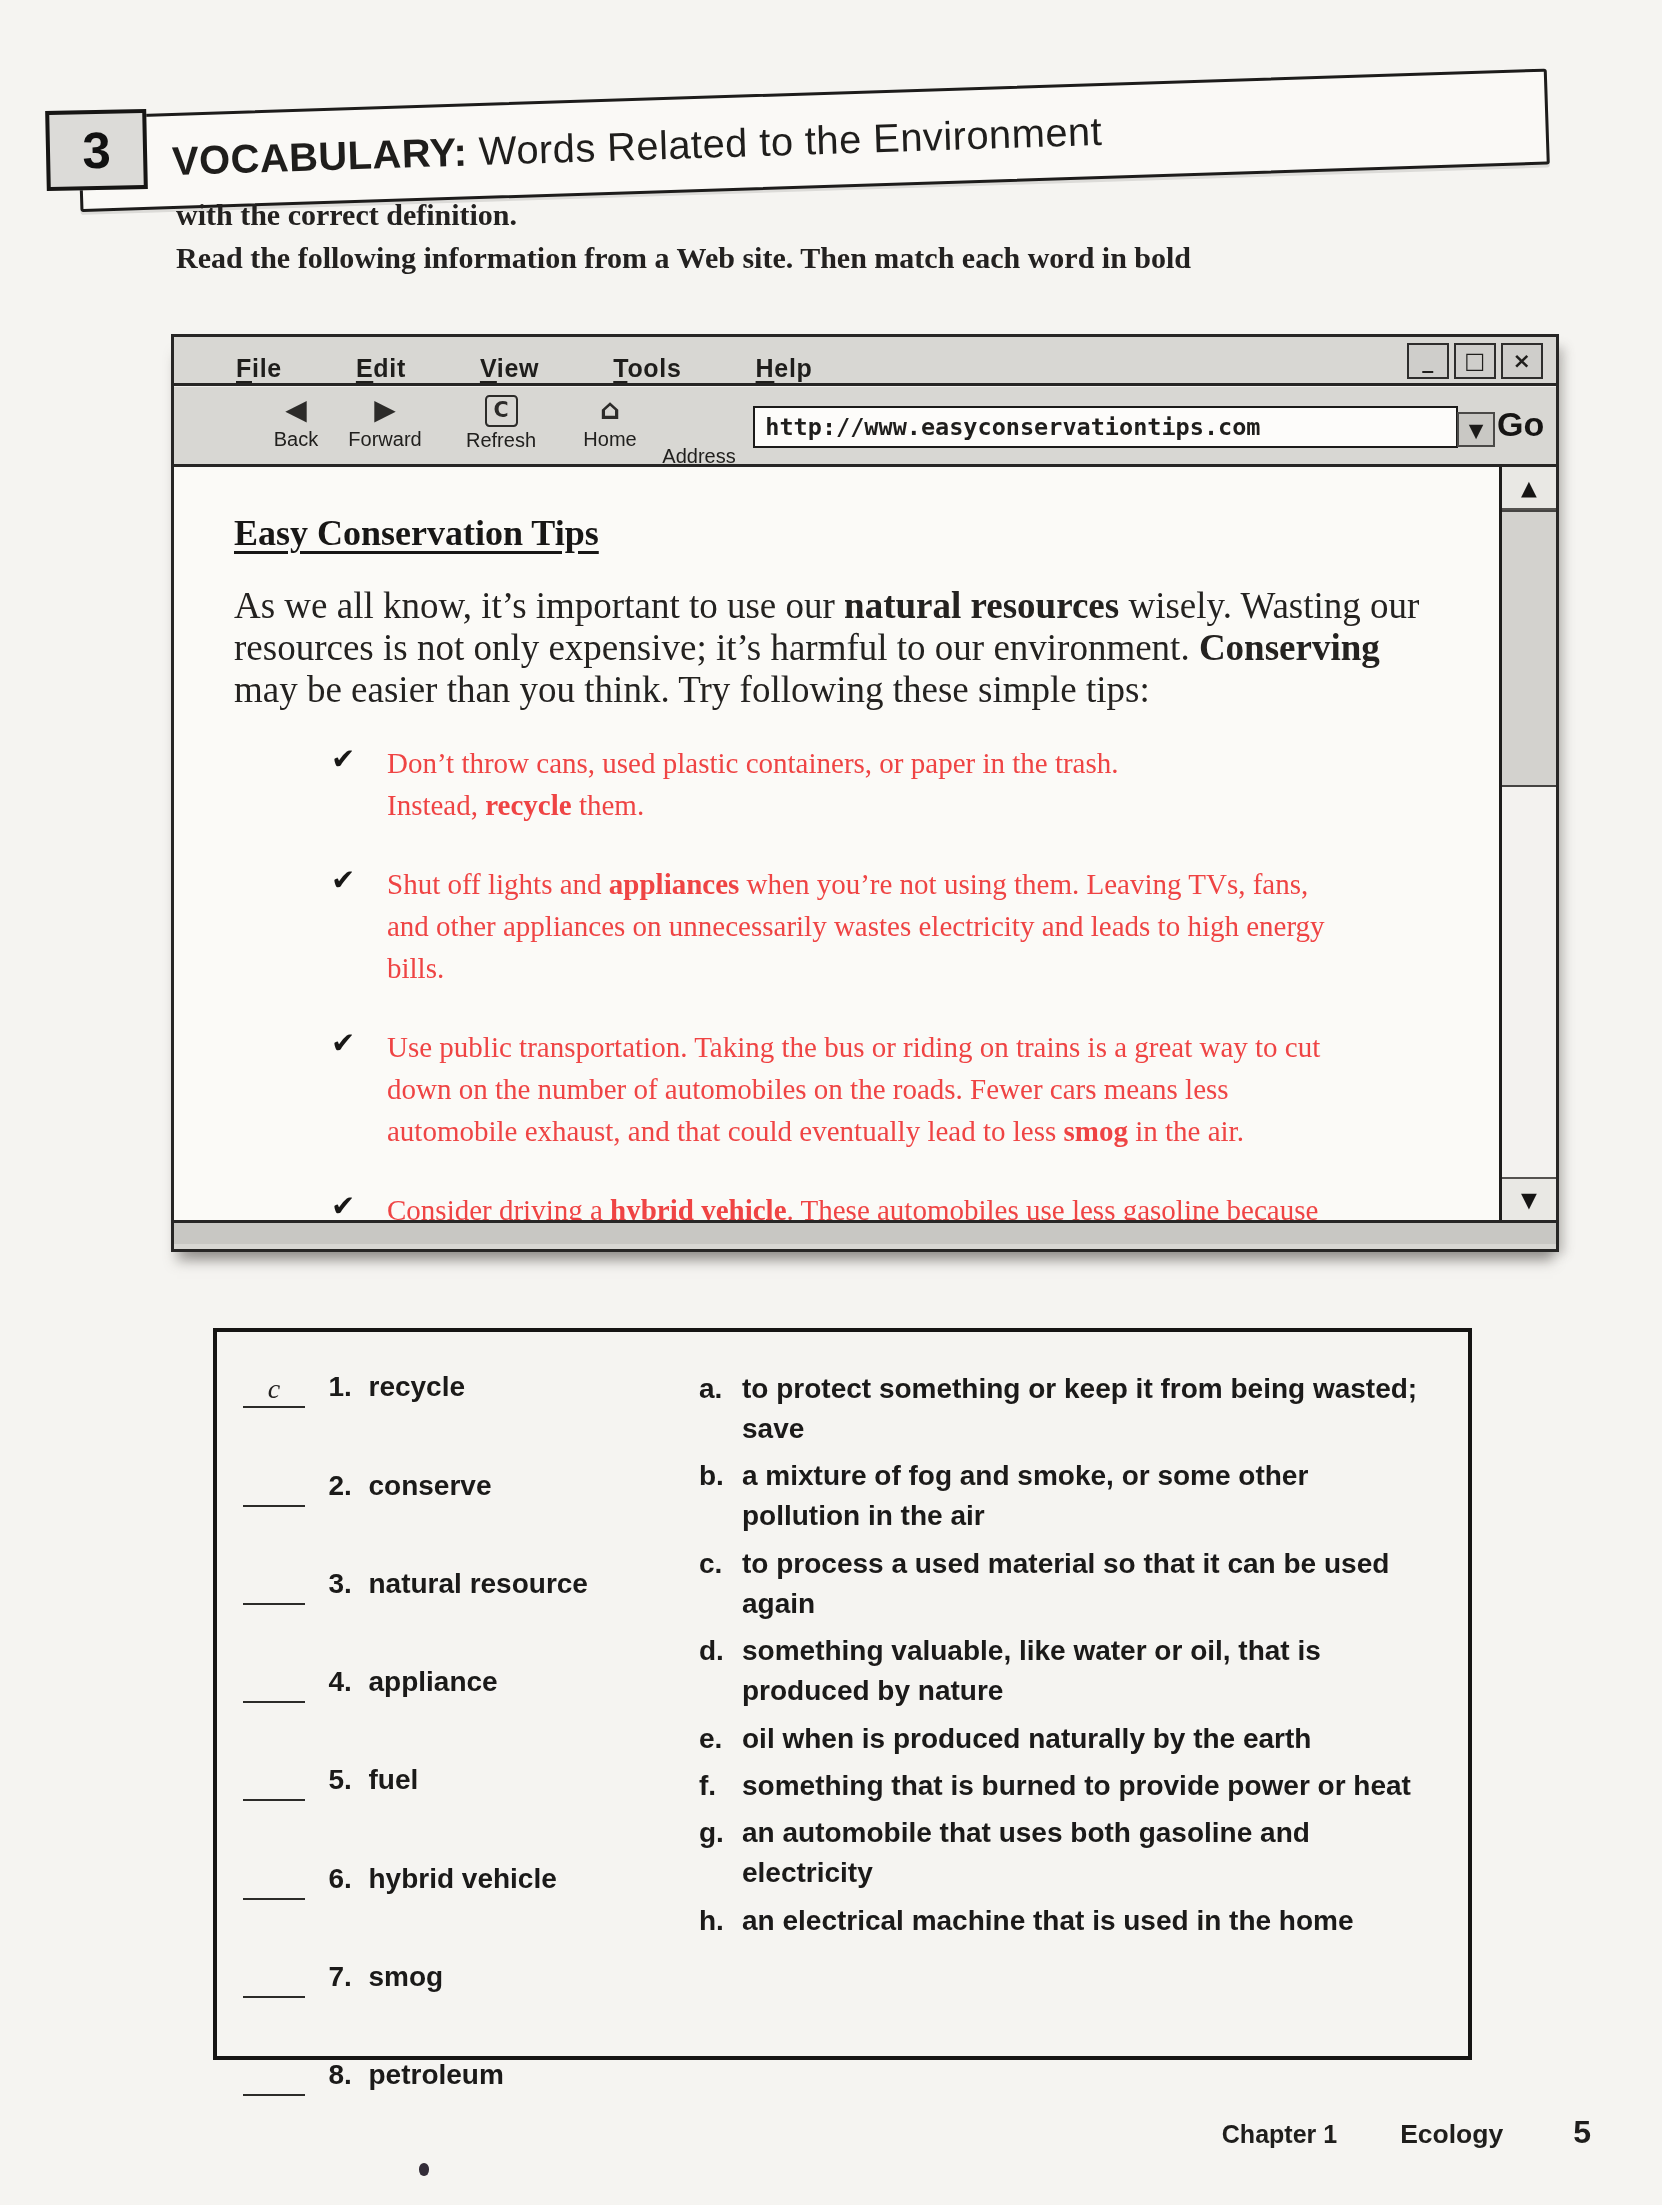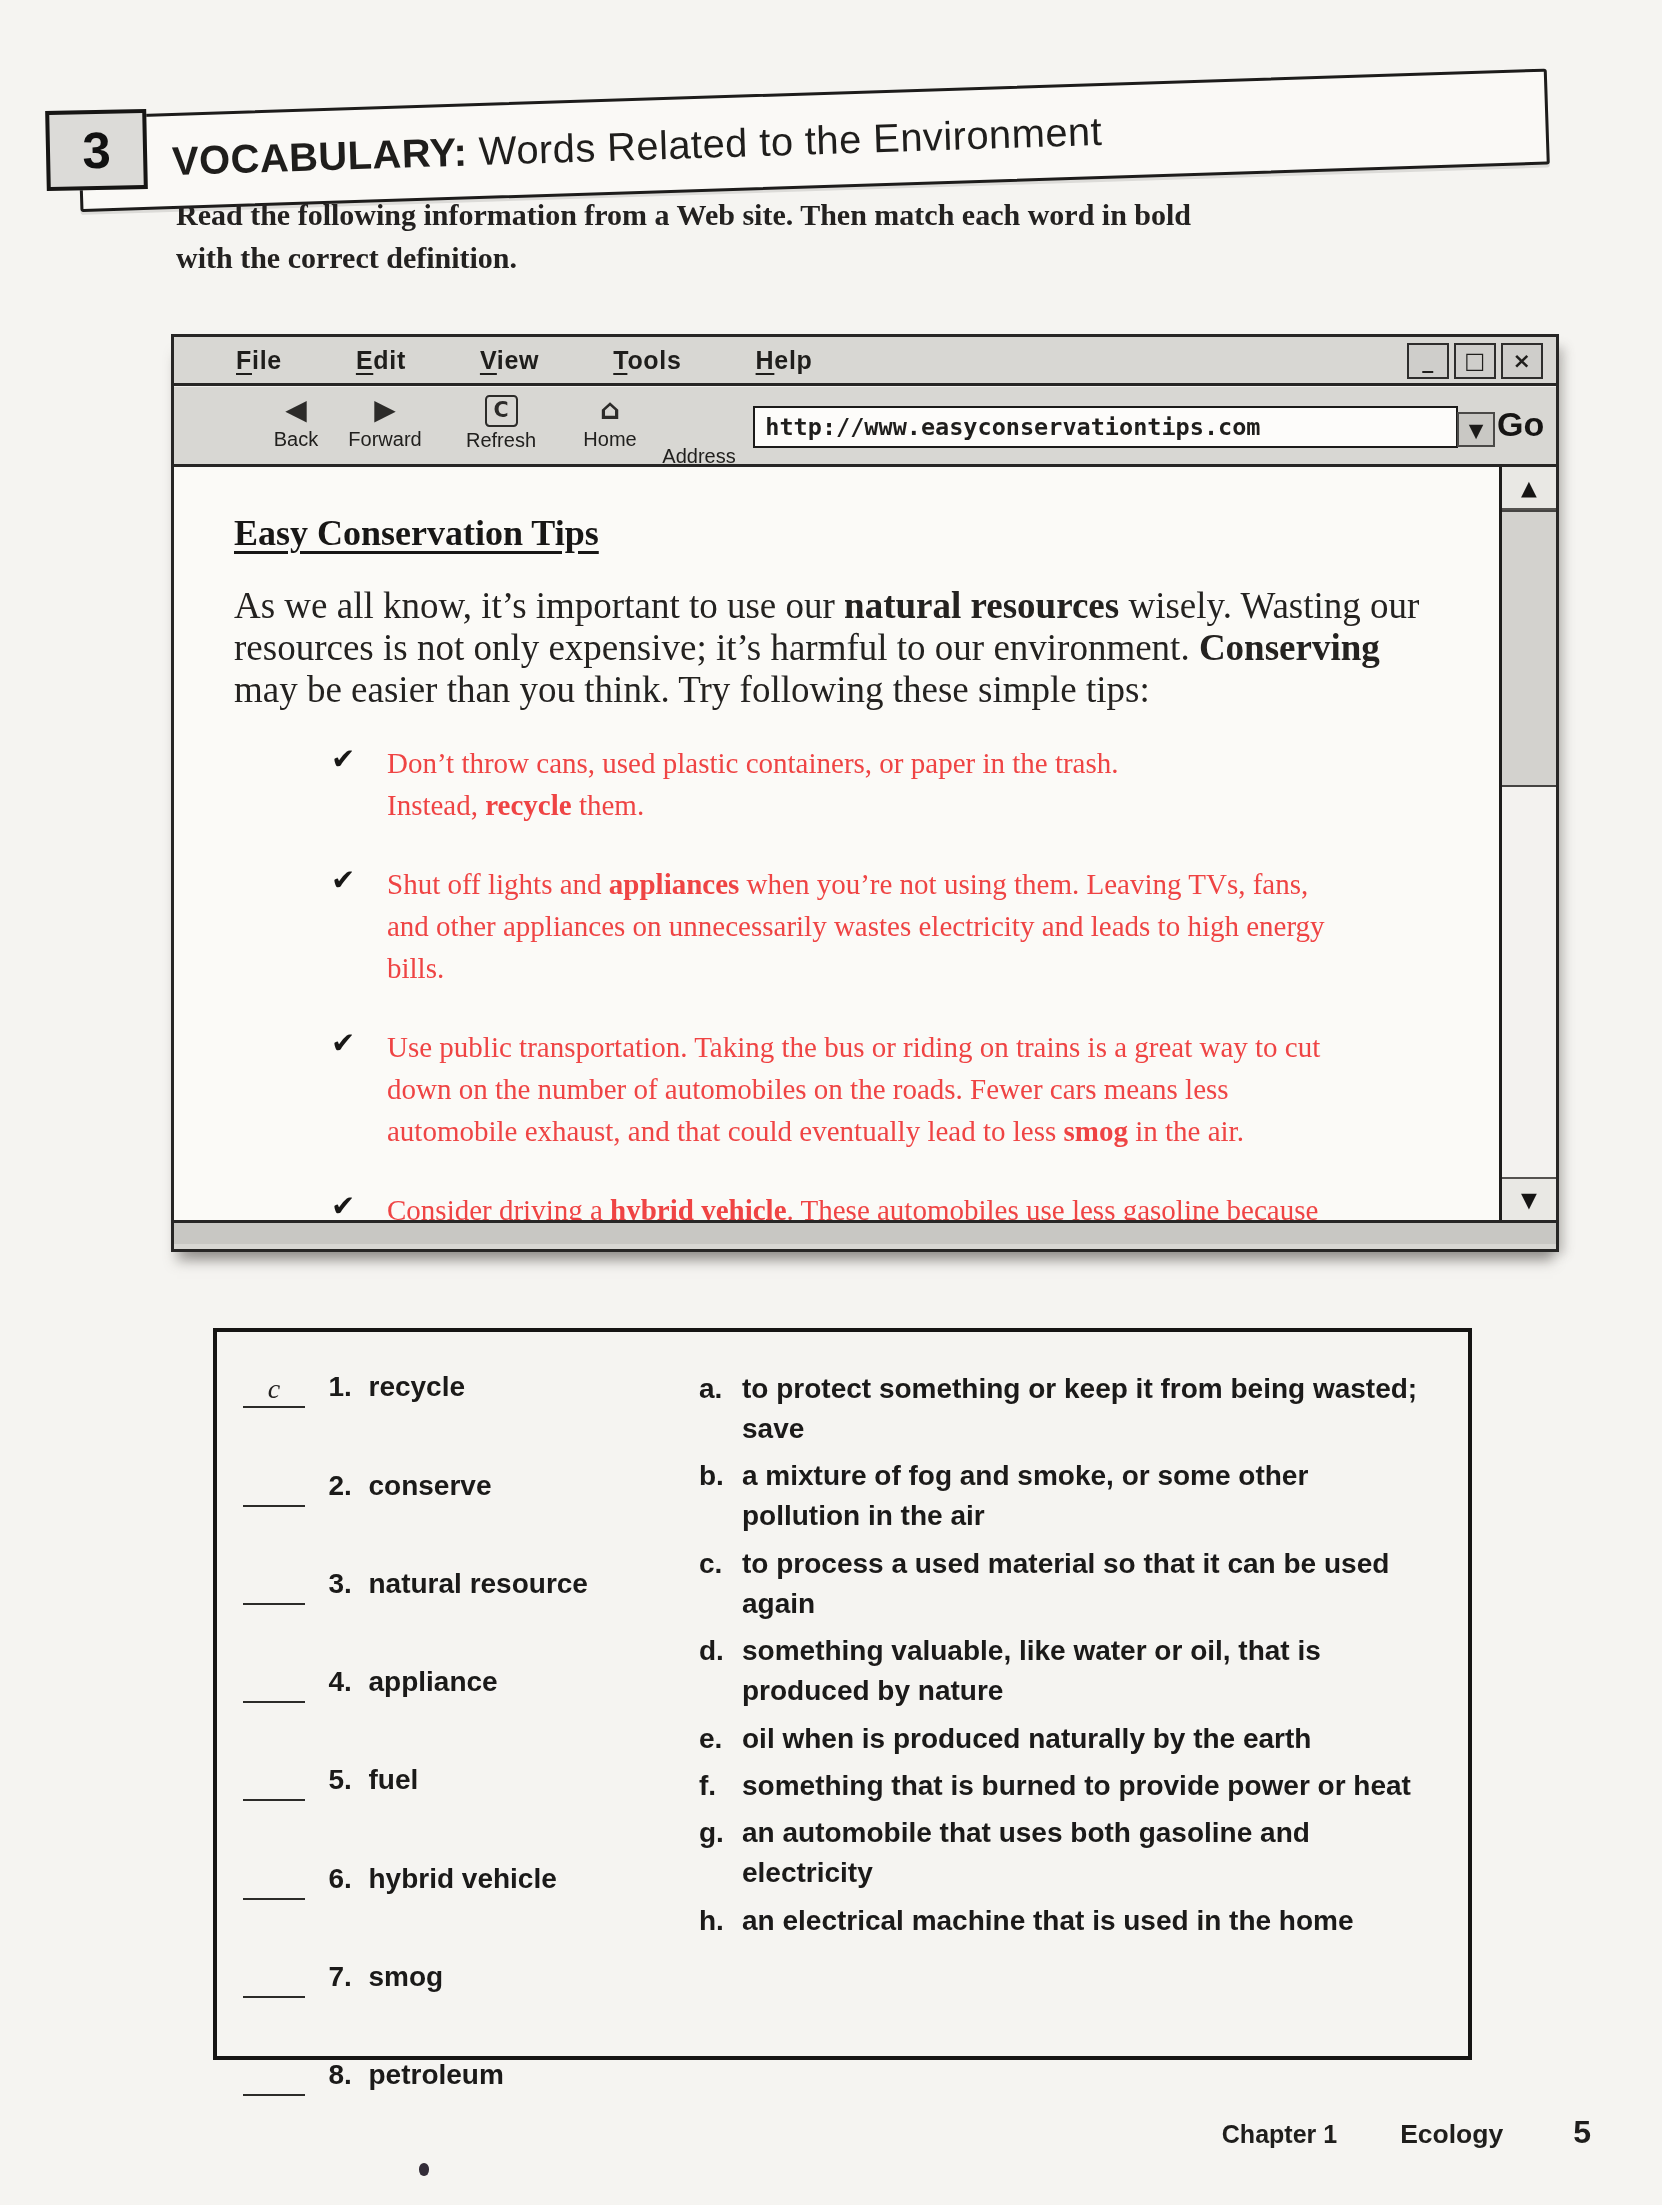--- a/index.html
+++ b/index.html
@@ -39,21 +39,21 @@
 
   
   .browser{
     position:absolute;left:171px;top:334px;width:1382px;height:912px;
     background:#d8d7d3;border:3.7px solid #272625;
     box-shadow:0 14.7px 11.8px -5.9px rgba(85,82,78,.5),11.8px 7.4px 10.3px -5.9px rgba(85,82,78,.3);
   }
   .menubar{
     position:relative;height:46px;background:#d8d7d3;
     border-bottom:3.7px solid #272625;
-    display:flex;align-items:center;padding-left:62px;
+    display:flex;align-items:flex-end;padding-left:62px;
   }
   .menu-item{font-size:25px;font-weight:700;margin-right:74px;letter-spacing:0.7px;cursor:default;}
   .menu-item u{text-decoration-thickness:2.2px;text-underline-offset:3.7px;}
   .win-controls{position:absolute;right:13.2px;top:5.9px;display:flex;gap:5.1px;}
   .win-btn{
     width:38px;height:32px;background:#cfcecb;border:2.2px solid #2e2d2c;
     display:flex;align-items:center;justify-content:center;
     font-size:22px;font-weight:700;font-family:"DejaVu Sans",sans-serif;line-height:1;
   }
   .toolbar{
@@ -161,22 +161,22 @@
 <div class="page">
 
   <div class="title-bar">
     <div class="title-text">
       <b>VOCABULARY:</b><span class="rest"> Words Related to the Environment</span>
     </div>
   </div>
   <div class="num-box">3</div>
 
   <div class="instructions">
+    <div>with the correct definition.</div>
     <div>Read the following information from a Web site. Then match each word in bold</div>
-    <div>with the correct definition.</div>
   </div>
 
   <div class="browser">
 
     <div class="menubar">
       <span class="menu-item"><u>F</u><span>ile</span></span>
       <span class="menu-item"><u>E</u><span>dit</span></span>
       <span class="menu-item"><u>V</u><span>iew</span></span>
       <span class="menu-item"><u>T</u><span>ools</span></span>
       <span class="menu-item"><u>H</u><span>elp</span></span>

